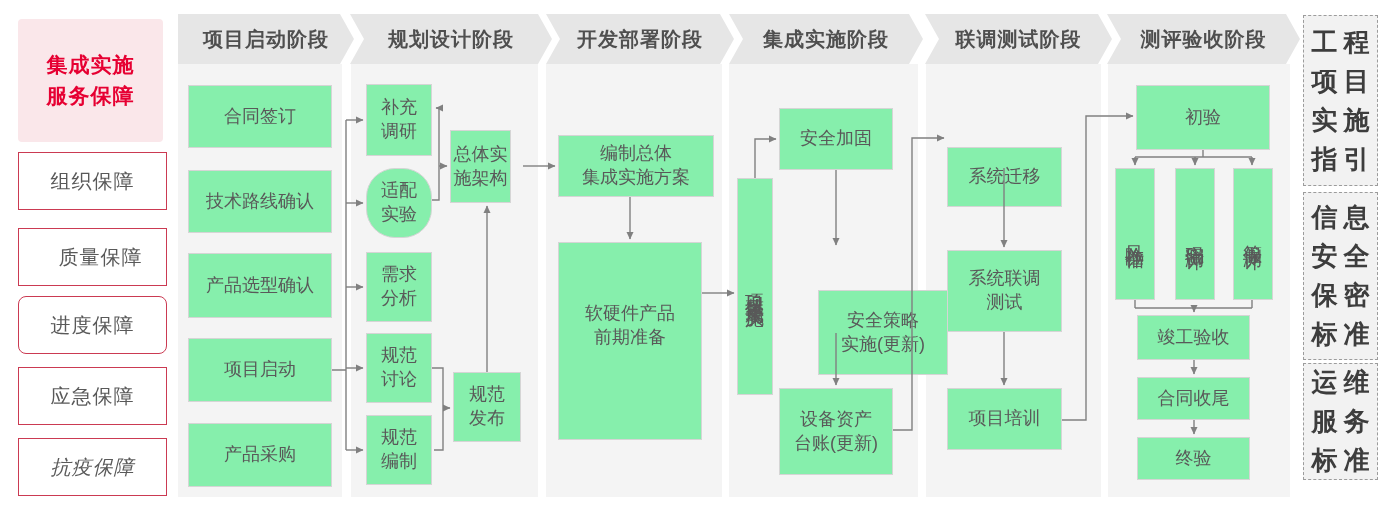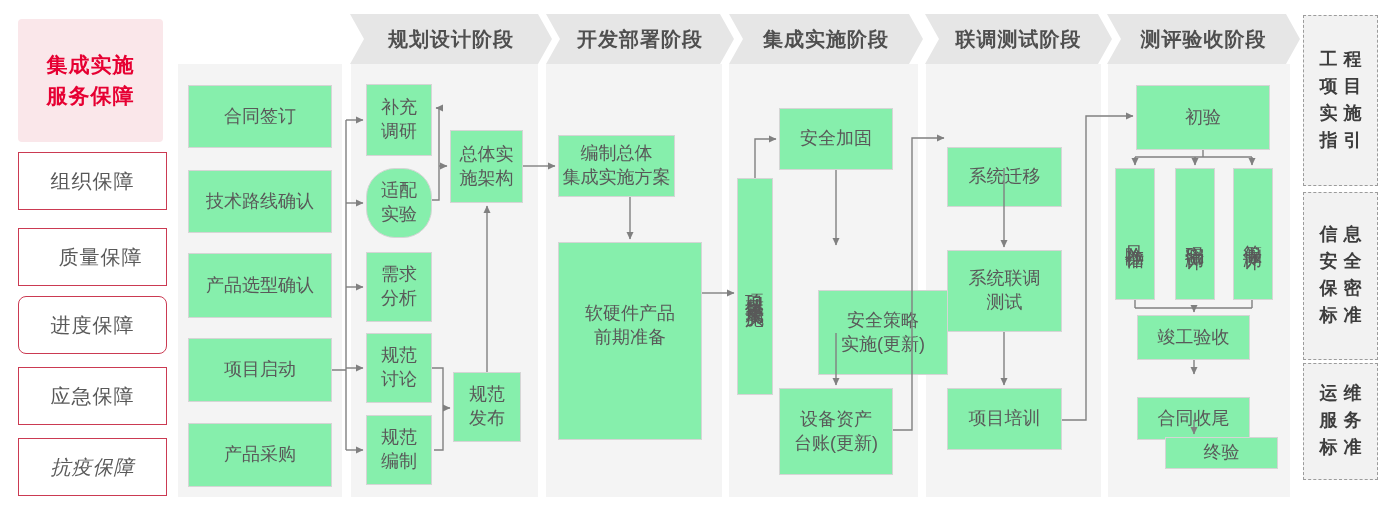--- a/index.html
+++ b/index.html
@@ -16,37 +16,38 @@
         white-space:pre-line;color:#595959;font-size:18px;line-height:1.32;}
   .vnode{writing-mode:vertical-rl;text-orientation:upright;letter-spacing:2px;line-height:1;}
   .side-title{position:absolute;background:#fae7ea;border-radius:4px;color:#e60032;font-weight:bold;
         font-size:21px;display:flex;align-items:center;justify-content:center;text-align:center;
         white-space:pre-line;line-height:1.45;letter-spacing:1px;}
   .side-item{position:absolute;background:#ffffff;border:1.5px solid #cb3a52;box-sizing:border-box;
         color:#595959;font-size:20px;display:flex;align-items:center;justify-content:center;
         text-align:center;letter-spacing:1px;}
   .std{position:absolute;left:1303px;width:75px;background:#f2f2f2;border:1px dashed #9c9c9c;
         box-sizing:border-box;display:flex;align-items:center;justify-content:center;text-align:left;
-        white-space:pre-line;color:#3d3d3d;font-weight:bold;font-size:18px;line-height:1.5;
-        letter-spacing:6px;padding-left:6px;font-family:Liberation Mono, monospace;}
+        white-space:pre-line;color:#3d3d3d;font-weight:bold;font-size:26px;line-height:1.5;
+        letter-spacing:6px;padding-left:6px;}
   svg.wires{position:absolute;left:0;top:0;width:1391px;height:515px;pointer-events:none;}
   .ln{fill:none;stroke:#808080;stroke-width:1.4;}
 </style>
 </head>
 <body>
 
 <div id="canvas">
 
   <div class="colbg" style="left:178px;width:164px;"></div>
   <div class="colbg" style="left:351px;width:187px;"></div>
   <div class="colbg" style="left:546px;width:176px;"></div>
   <div class="colbg" style="left:729px;width:189px;"></div>
   <div class="colbg" style="left:926px;width:175px;"></div>
   <div class="colbg" style="left:1108px;width:182px;"></div>
 
+  <div class="phase first" style="left:178px;width:176px;">项目启动阶段</div>
   <div class="phase" style="left:350px;width:202px;">规划设计阶段</div>
   <div class="phase" style="left:546px;width:188px;">开发部署阶段</div>
   <div class="phase" style="left:729px;width:194px;">集成实施阶段</div>
   <div class="phase" style="left:925px;width:187px;">联调测试阶段</div>
   <div class="phase" style="left:1107px;width:193px;">测评验收阶段</div>
 
   <div class="side-title" style="left:18px;top:19px;width:145px;height:123px;">集成实施
 服务保障</div>
   <div class="side-item" style="left:18px;top:152px;width:149px;height:58px;">组织保障</div>
   <div class="side-item" style="left:18px;top:228px;width:149px;height:58px;padding-left:16px;">质量保障</div>
@@ -63,26 +64,26 @@
   <div class="node" style="left:366px;top:84px;width:66px;height:72px;">补充
 调研</div>
   <div class="node" style="left:366px;top:168px;width:66px;height:70px;border-radius:29px;">适配
 实验</div>
   <div class="node" style="left:366px;top:252px;width:66px;height:70px;">需求
 分析</div>
   <div class="node" style="left:366px;top:333px;width:66px;height:70px;">规范
 讨论</div>
   <div class="node" style="left:366px;top:415px;width:66px;height:70px;">规范
 编制</div>
-  <div class="node" style="left:450px;top:130px;width:73px;height:73px;">总体实
+  <div class="node" style="left:450px;top:130px;width:61px;height:73px;">总体实
 施架构</div>
   <div class="node" style="left:453px;top:372px;width:68px;height:70px;">规范
 发布</div>
 
-  <div class="node" style="left:558px;top:135px;width:117px;height:62px;">编制总体
+  <div class="node" style="left:558px;top:135px;width:156px;height:62px;">编制总体
 集成实施方案</div>
   <div class="node" style="left:558px;top:242px;width:144px;height:198px;padding-bottom:30px;">软硬件产品
 前期准备</div>
 
   <div class="node vnode" style="left:737px;top:178px;width:36px;height:217px;font-size:19px;">项目整体集成实施</div>
   <div class="node" style="left:779px;top:108px;width:114px;height:62px;">安全加固</div>
   <div class="node" style="left:818px;top:248px;width:130px;height:85px;margin-top:42px;">安全策略
 实施(更新)</div>
   <div class="node" style="left:779px;top:388px;width:114px;height:87px;">设备资产
 台账(更新)</div>
@@ -90,22 +91,22 @@
   <div class="node" style="left:947px;top:108px;width:115px;height:60px;margin-top:39px;">系统迁移</div>
   <div class="node" style="left:947px;top:250px;width:115px;height:82px;">系统联调
 测试</div>
   <div class="node" style="left:947px;top:388px;width:115px;height:62px;">项目培训</div>
 
   <div class="node" style="left:1136px;top:85px;width:134px;height:65px;">初验</div>
   <div class="node vnode" style="left:1115px;top:168px;width:40px;height:132px;font-size:19px;">风险评估</div>
   <div class="node vnode" style="left:1175px;top:168px;width:40px;height:132px;font-size:19px;">密码测评</div>
   <div class="node vnode" style="left:1233px;top:168px;width:40px;height:132px;font-size:19px;">等保测评</div>
   <div class="node" style="left:1137px;top:315px;width:113px;height:45px;">竣工验收</div>
-  <div class="node" style="left:1137px;top:397px;width:113px;height:43px;">合同收尾</div>
-  <div class="node" style="left:1137px;top:437px;width:113px;height:32px;margin-left:28px;">终验</div>
+  <div class="node" style="left:1137px;top:377px;width:113px;height:43px;">合同收尾</div>
+  <div class="node" style="left:1137px;top:437px;width:113px;height:43px;">终验</div>
 
   <div class="std" style="top:15px;height:171px;">工程
 项目
 实施
 指引</div>
   <div class="std" style="top:192px;height:168px;">信息
 安全
 保密
 标准</div>
   <div class="std" style="top:363px;height:117px;">运维

